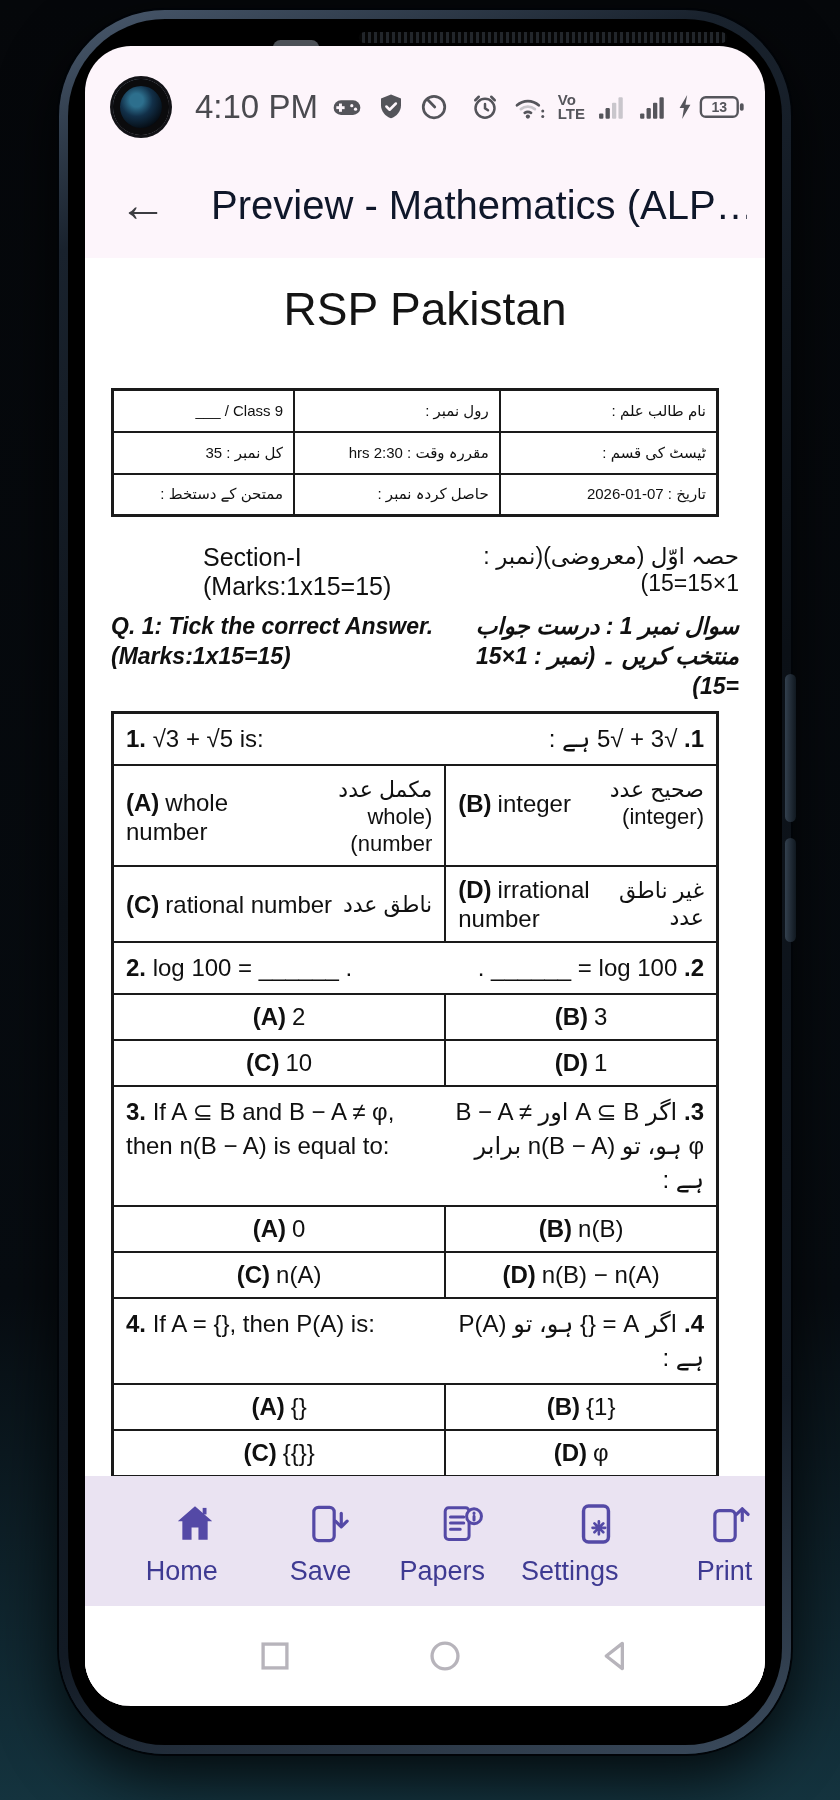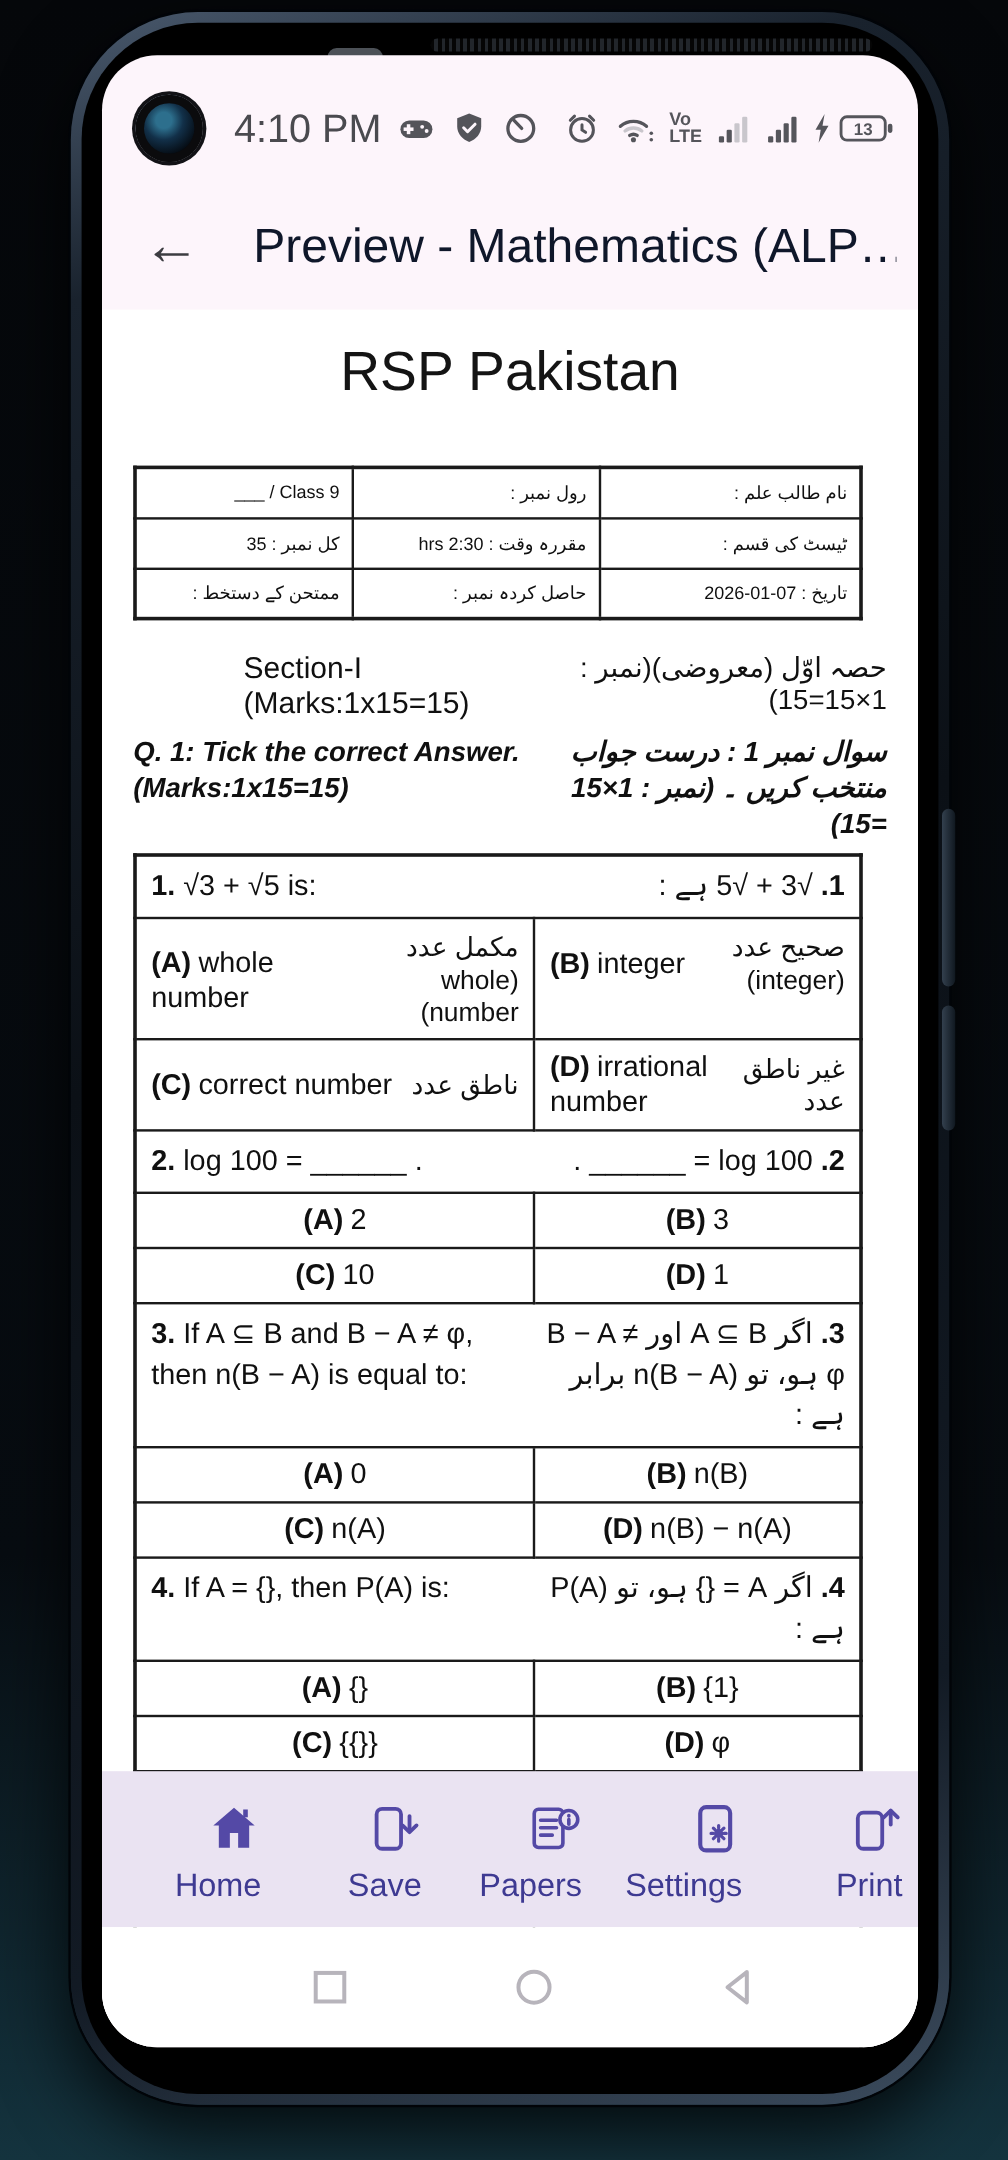--- a/index.html
+++ b/index.html
@@ -214,21 +214,21 @@
             <td>
               <div class="optflex">
                 <span class="optmain"><b>(B)</b><span>integer</span></span>
                 <span class="optur">صحیح عدد (integer)</span>
               </div>
             </td>
           </tr>
           <tr>
             <td>
               <div class="optflex">
-                <span class="optmain"><b>(C)</b><span>correct number</span></span>
+                <span class="optmain"><b>(C)</b><span>rational number</span></span>
                 <span class="optur">ناطق عدد</span>
               </div>
             </td>
             <td>
               <div class="optflex">
                 <span class="optmain"><b>(D)</b><span>irrational number</span></span>
                 <span class="optur">غیر ناطق عدد</span>
               </div>
             </td>
           </tr>

